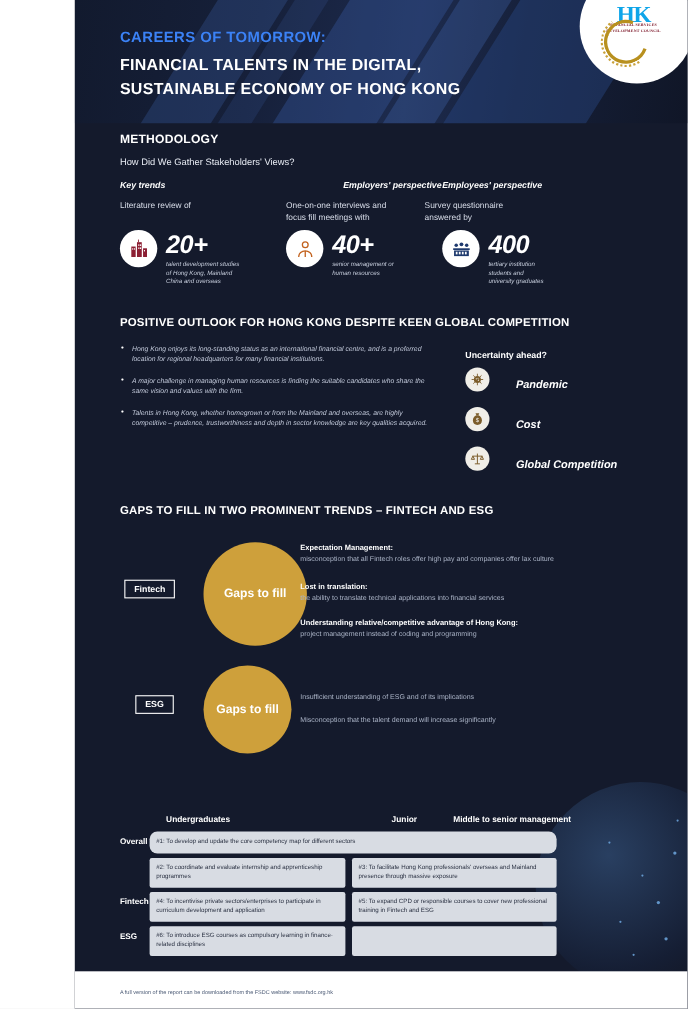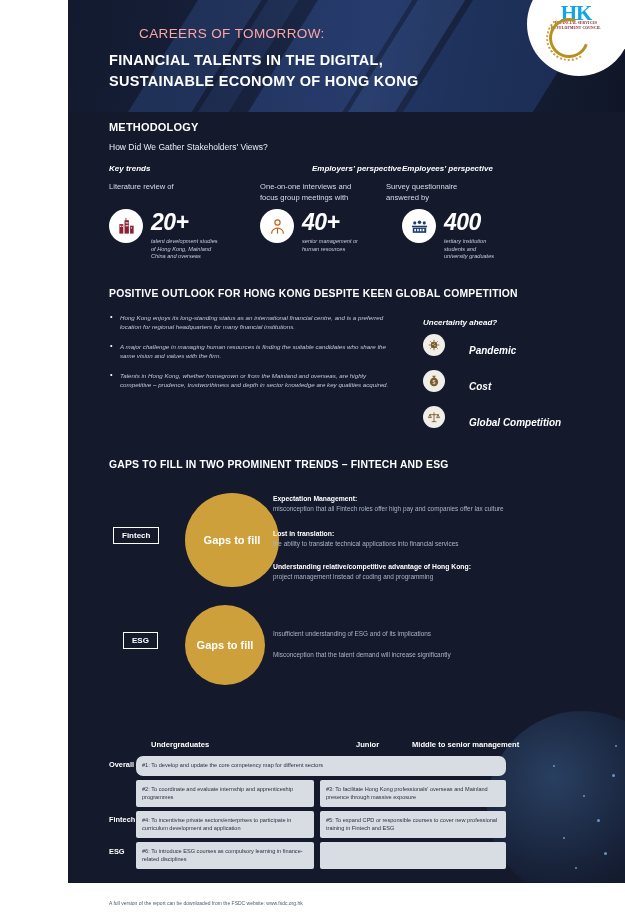--- a/index.html
+++ b/index.html
@@ -33,22 +33,22 @@
     border:3px solid #b8901f; border-radius:50%;
     border-right-color:transparent; transform:rotate(-25deg);
   }
   .logo-arc2 {
     position:absolute; left:1px; top:9px; width:46px; height:46px;
     border:2px dotted #c8a13a; border-radius:50%;
     border-right-color:transparent; border-top-color:transparent; transform:rotate(10deg);
   }
 
   .hero-title1 {
-    position:absolute; left:41px; top:26px; font-size:13.5px; font-weight:normal;
-    color:#fca5a5; letter-spacing:.4px;margin-left:30px;
+    position:absolute; left:41px; top:26px; font-size:13.5px; font-weight:bold;
+    color:#3b82f6; letter-spacing:.4px;
   }
   .hero-title2 {
     position:absolute; left:41px; top:50px; font-size:14.5px; font-weight:bold;
     color:#ffffff; letter-spacing:.3px; line-height:21px;
   }
 
   .section-h {
     position:absolute; left:41px; font-size:11px; font-weight:bold; color:#ffffff; letter-spacing:.2px;
   }
   .sub-q { position:absolute; left:41px; font-size:8.5px; color:#e8ecf4; }
@@ -62,21 +62,21 @@
     position:absolute; width:34px; height:34px; border-radius:50%; background:#ffffff;
     display:flex; align-items:center; justify-content:center;
   }
   .stat-num { position:absolute; font-size:23px; font-weight:bold; font-style:italic; color:#ffffff; letter-spacing:-.5px;}
   .stat-note { position:absolute; font-size:5.6px; color:#c5ccdb; line-height:7.6px; font-style:italic; }
 
   .bullets { position:absolute; left:41px; width:290px; }
   .bullet { position:relative; padding-left:11px; margin-bottom:10px; font-size:6.2px; line-height:9.4px; color:#c2c9da; font-style:italic; }
   .bullet:before { content:"•"; position:absolute; left:1px; top:-1px; color:#ffffff; font-size:7px; }
 
-  .unc-title { position:absolute; font-size:8px; font-weight:bold; font-style:italic; color:#ffffff; }
+  .unc-title { position:absolute; font-size:8px; font-weight:bold; color:#ffffff; }
   .unc-item { position:absolute; display:flex; align-items:flex-end; gap:24px; }
   .unc-circle { width:22px; height:22px; border-radius:50%; background:#f0eee8; display:flex; align-items:center; justify-content:center; }
   .unc-label { font-size:10px; font-weight:bold; font-style:italic; color:#ffffff; }
 
   .gap-circle {
     position:absolute; border-radius:50%; background:#cea03b;
     display:flex; align-items:center; justify-content:center;
     color:#ffffff; font-weight:bold; font-size:11px;
   }
   .tag-box {
@@ -154,21 +154,21 @@
           </g>
         </svg>
     </div>
     <div class="stat-num" style="left:83px; top:209px;">20+</div>
     <div class="stat-note" style="left:83px; top:238px; width:120px; white-space:pre-line;">talent development studies
 of Hong Kong, Mainland
 China and overseas</div>
 
     <div class="col-head" style="left:204px; top:164px;padding-left:40px;">Employers' perspective</div>
     <div class="col-desc" style="left:192px; top:182px; width:140px; white-space:pre-line;">One-on-one interviews and
-focus group meetings with</div>
+focus fill meetings with</div>
     <div class="stat-circle" style="left:192px; top:209px;">
       <svg width="19" height="19" viewBox="0 0 24 24">
           <g fill="none" stroke="#c2621e" stroke-width="1.5">
             <circle cx="12" cy="7" r="3.3"></circle>
             <path d="M4.5 21c0-4.2 3.4-7 7.5-7s7.5 2.8 7.5 7"></path>
             <path d="M12 14v7"></path>
           </g>
         </svg>
     </div>
     <div class="stat-num" style="left:234px; top:209px;">40+</div>

